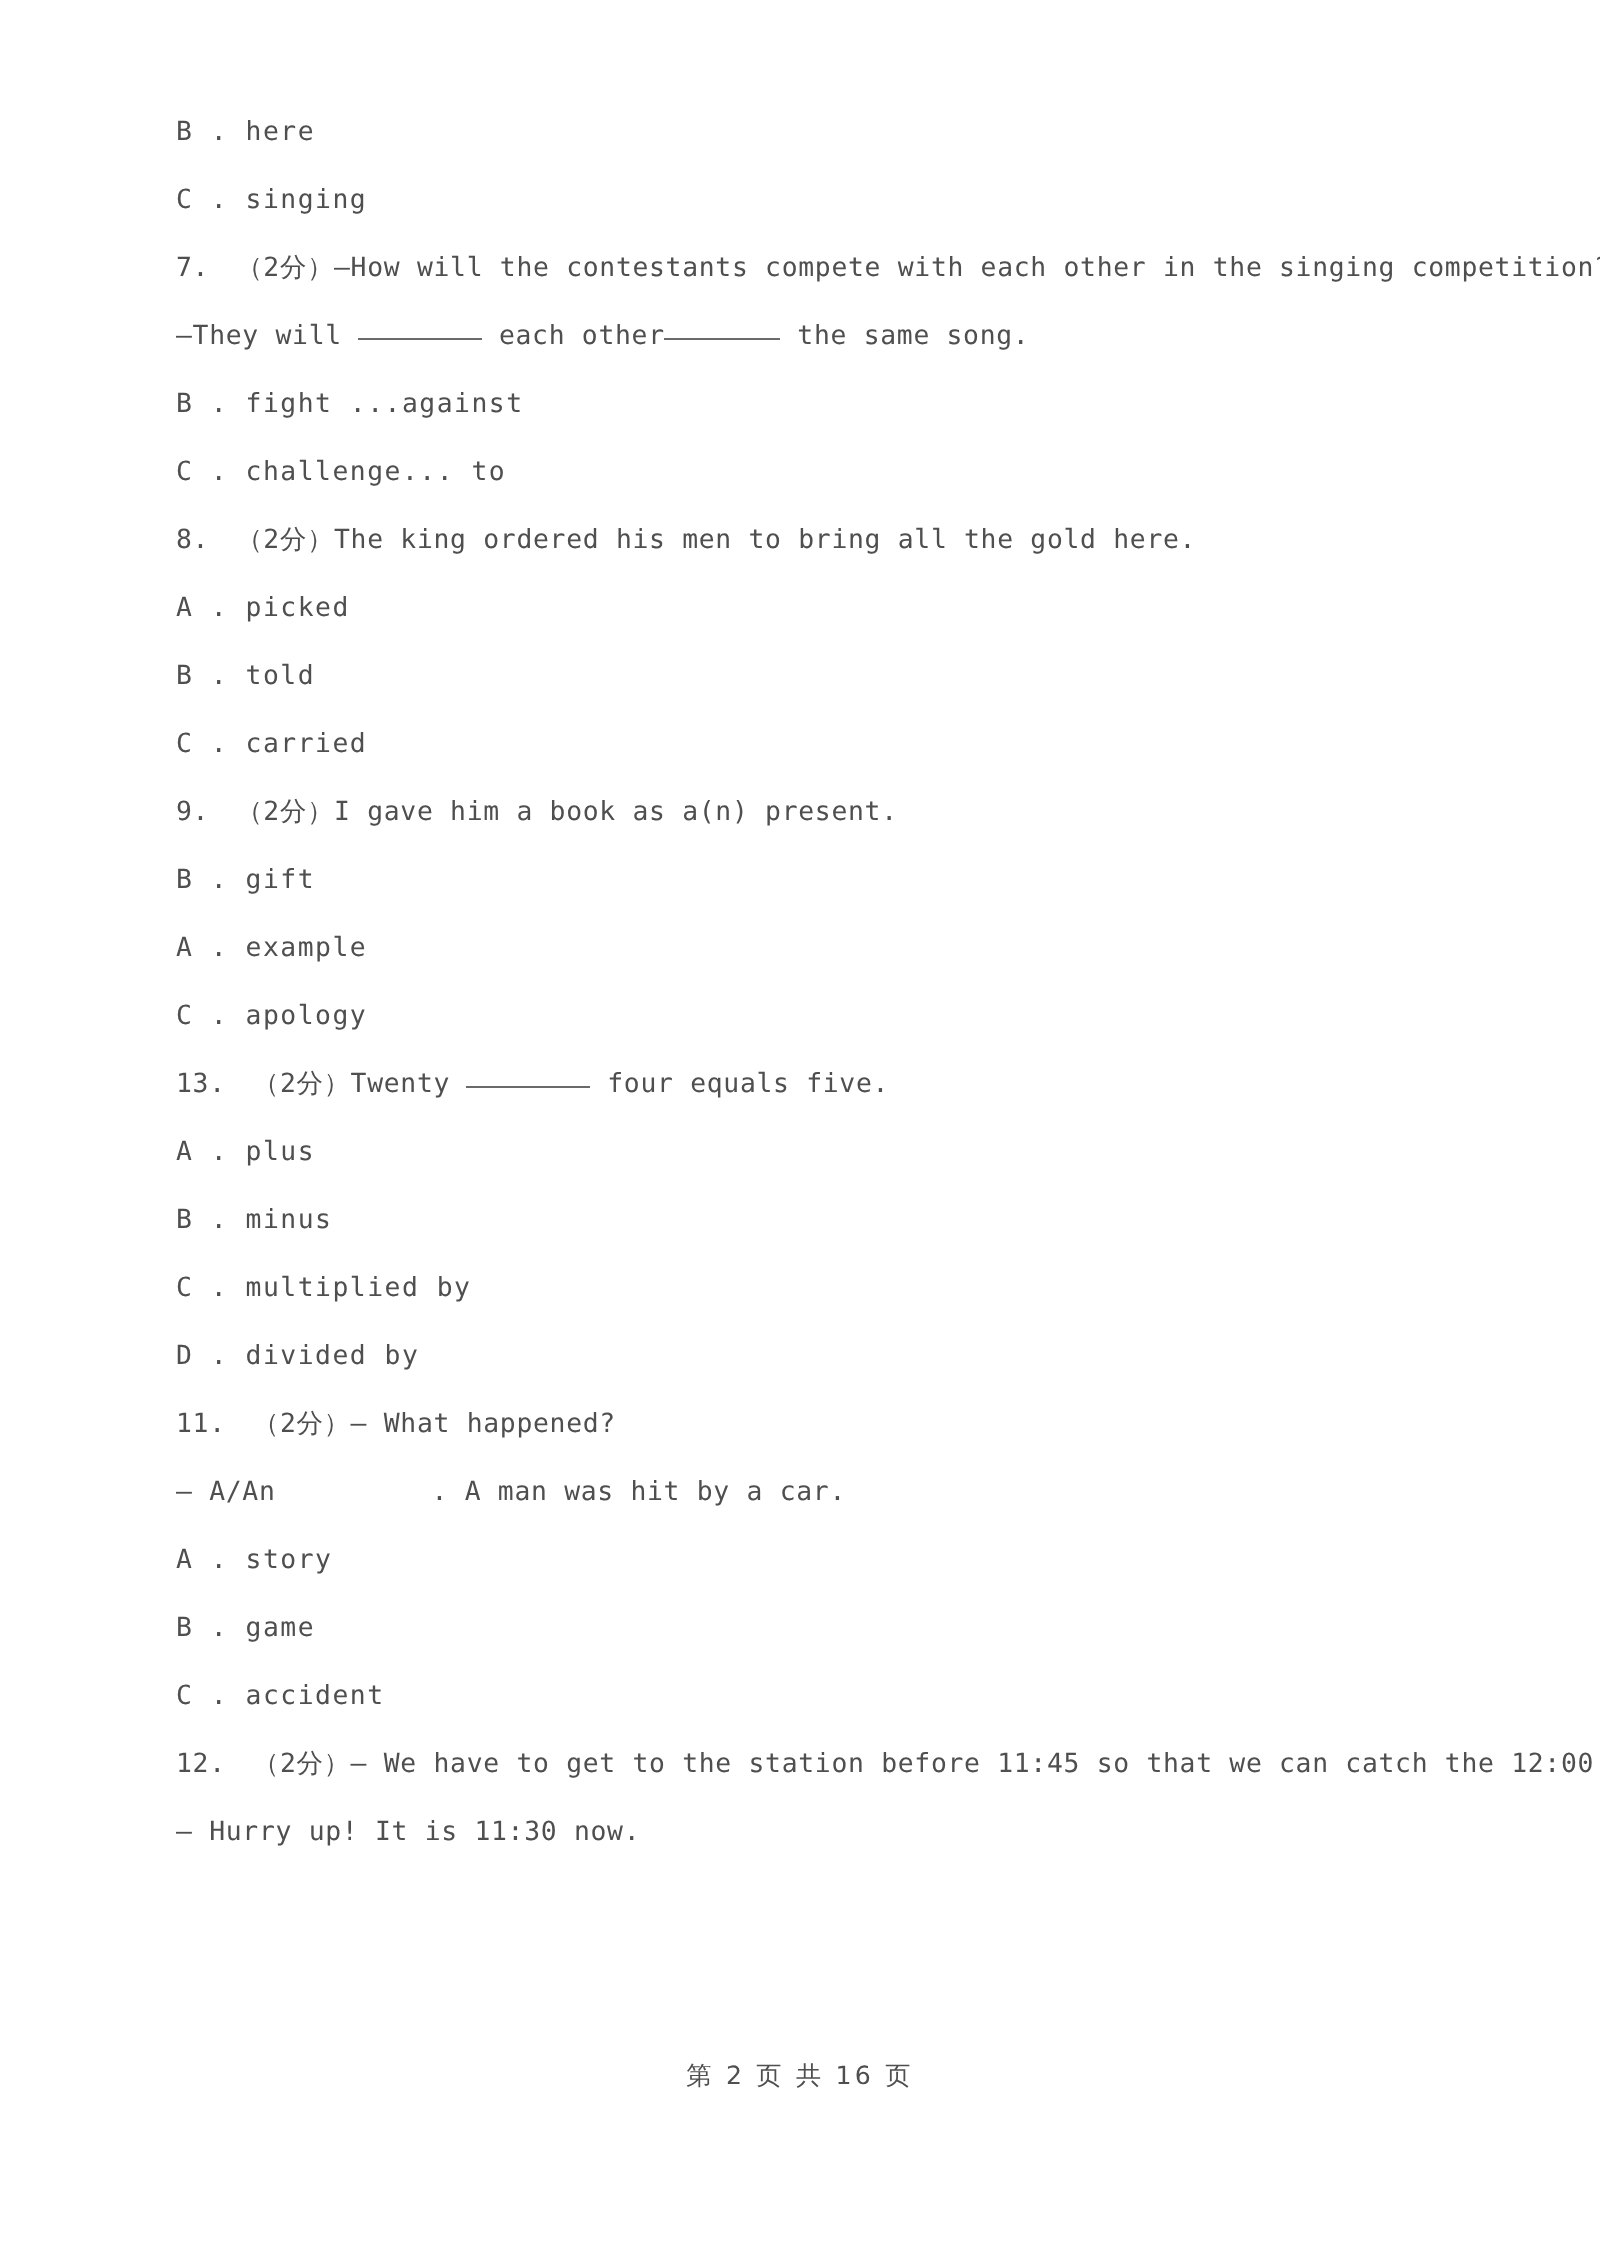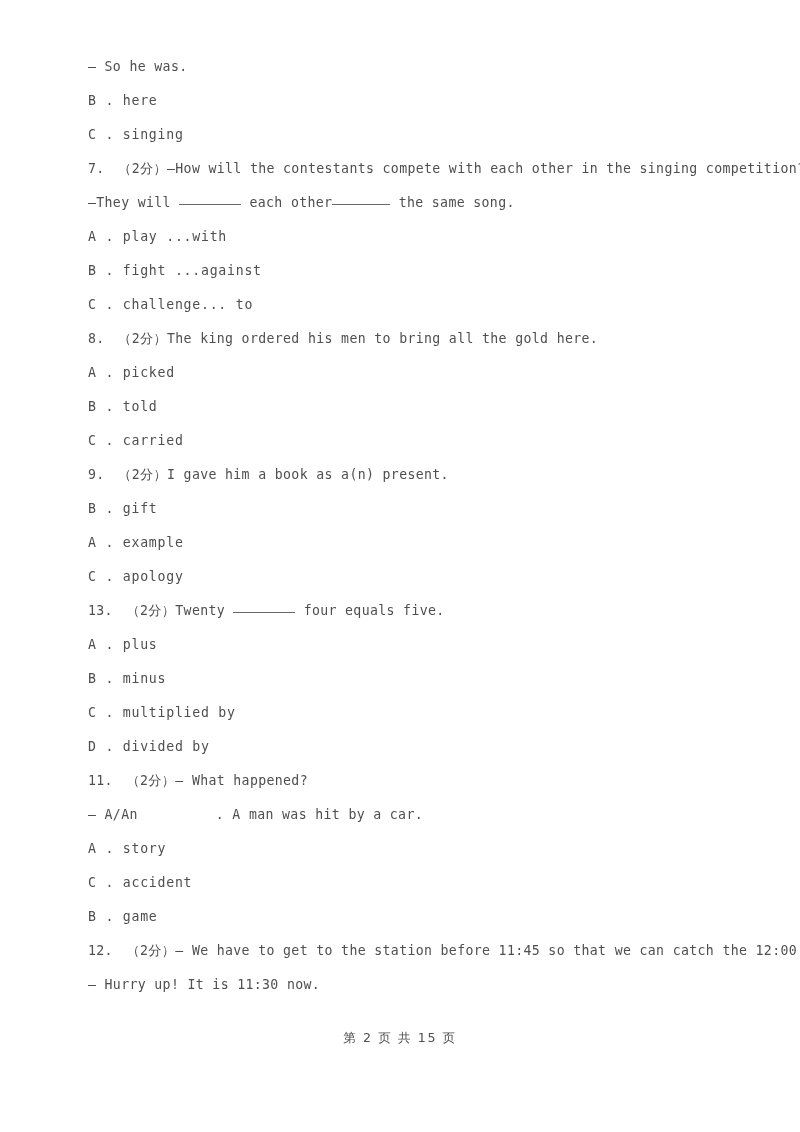--- a/index.html
+++ b/index.html
@@ -80,27 +80,25 @@
     color: #4f4f4f;
     white-space: pre;
   }
 </style>
 </head>
 <body>
 
 <div id="page">
   <div id="content">
 
-    <div class="line q-stem">— So he was.</div>
     <div class="line option">B . here</div>
     <div class="line option">C . singing</div>
 
     <div class="line q-stem">7.　（2分）—How will the contestants compete with each other in the singing competition?</div>
     <div class="line q-stem"><span>—They will </span><span class="blank w-long"></span><span> each other</span><span class="blank w-med"></span><span> the same song.</span></div>
-    <div class="line option">A . play ...with</div>
     <div class="line option">B . fight ...against</div>
     <div class="line option">C . challenge... to</div>
 
     <div class="line q-stem">8.　（2分）The king ordered his men to bring all the gold here.</div>
     <div class="line option">A . picked</div>
     <div class="line option">B . told</div>
     <div class="line option">C . carried</div>
 
     <div class="line q-stem">9.　（2分）I gave him a book as a(n) present.</div>
     <div class="line option">B . gift</div>
@@ -109,22 +107,22 @@
 
     <div class="line q-stem"><span>13.　（2分）Twenty </span><span class="blank w-long"></span><span> four equals five.</span></div>
     <div class="line option">A . plus</div>
     <div class="line option">B . minus</div>
     <div class="line option">C . multiplied by</div>
     <div class="line option">D . divided by</div>
 
     <div class="line q-stem">11.　（2分）— What happened?</div>
     <div class="line q-stem"><span>— A/An</span><span class="gap w-wide"></span><span>. A man was hit by a car.</span></div>
     <div class="line option">A . story</div>
+    <div class="line option">B . game</div>
     <div class="line option">C . accident</div>
-    <div class="line option">B . game</div>
 
     <div class="line q-stem">12.　（2分）— We have to get to the station before 11:45 so that we can catch the 12:00 train.</div>
     <div class="line q-stem">— Hurry up! It is 11:30 now.</div>
 
   </div>
 
-  <div id="footer">第 2 页 共 15 页</div>
+  <div id="footer">第 2 页 共 16 页</div>
 </div>
 
 </body></html>

